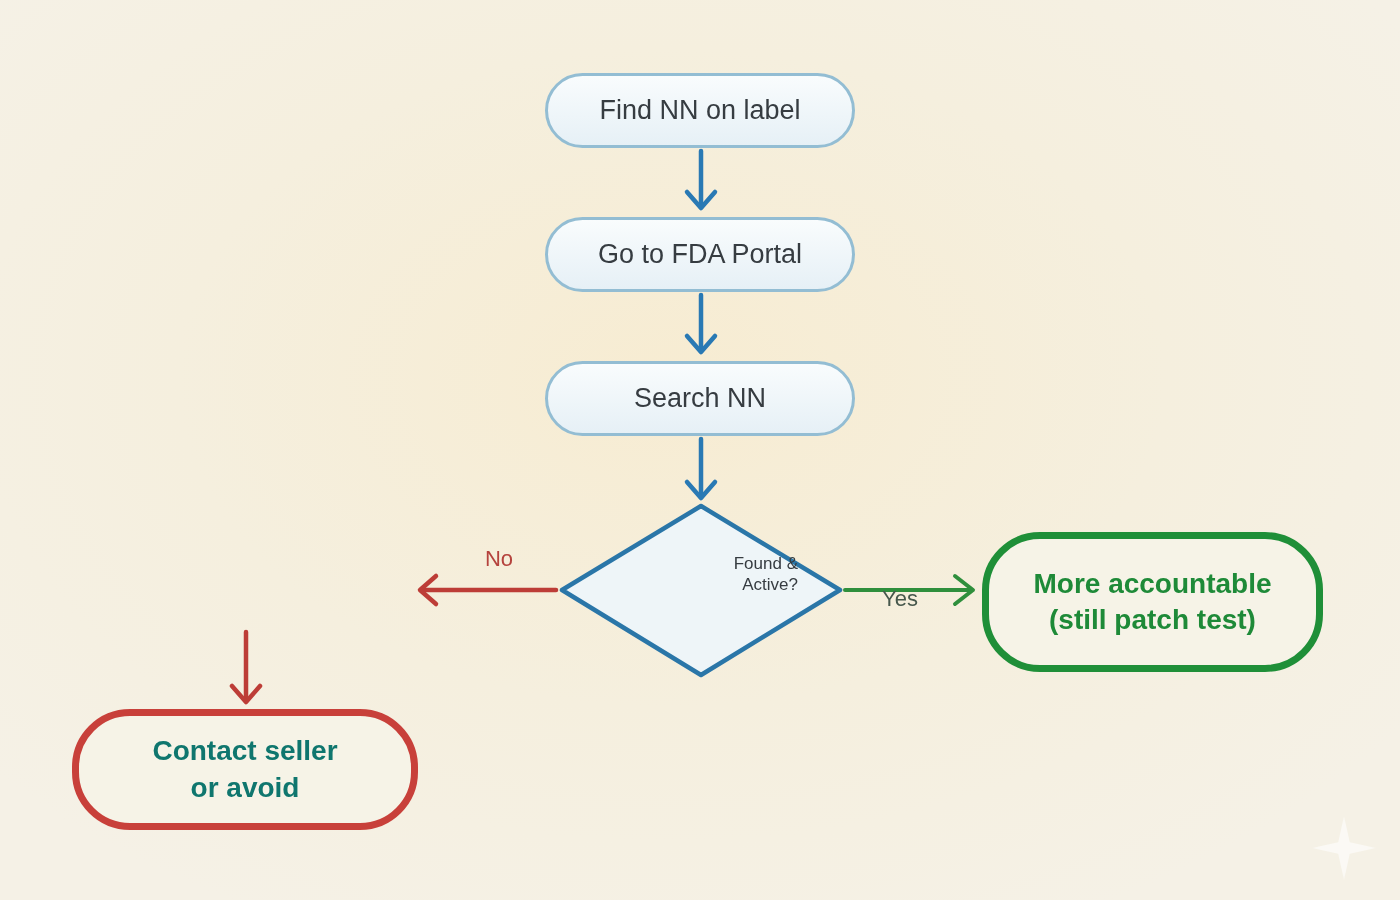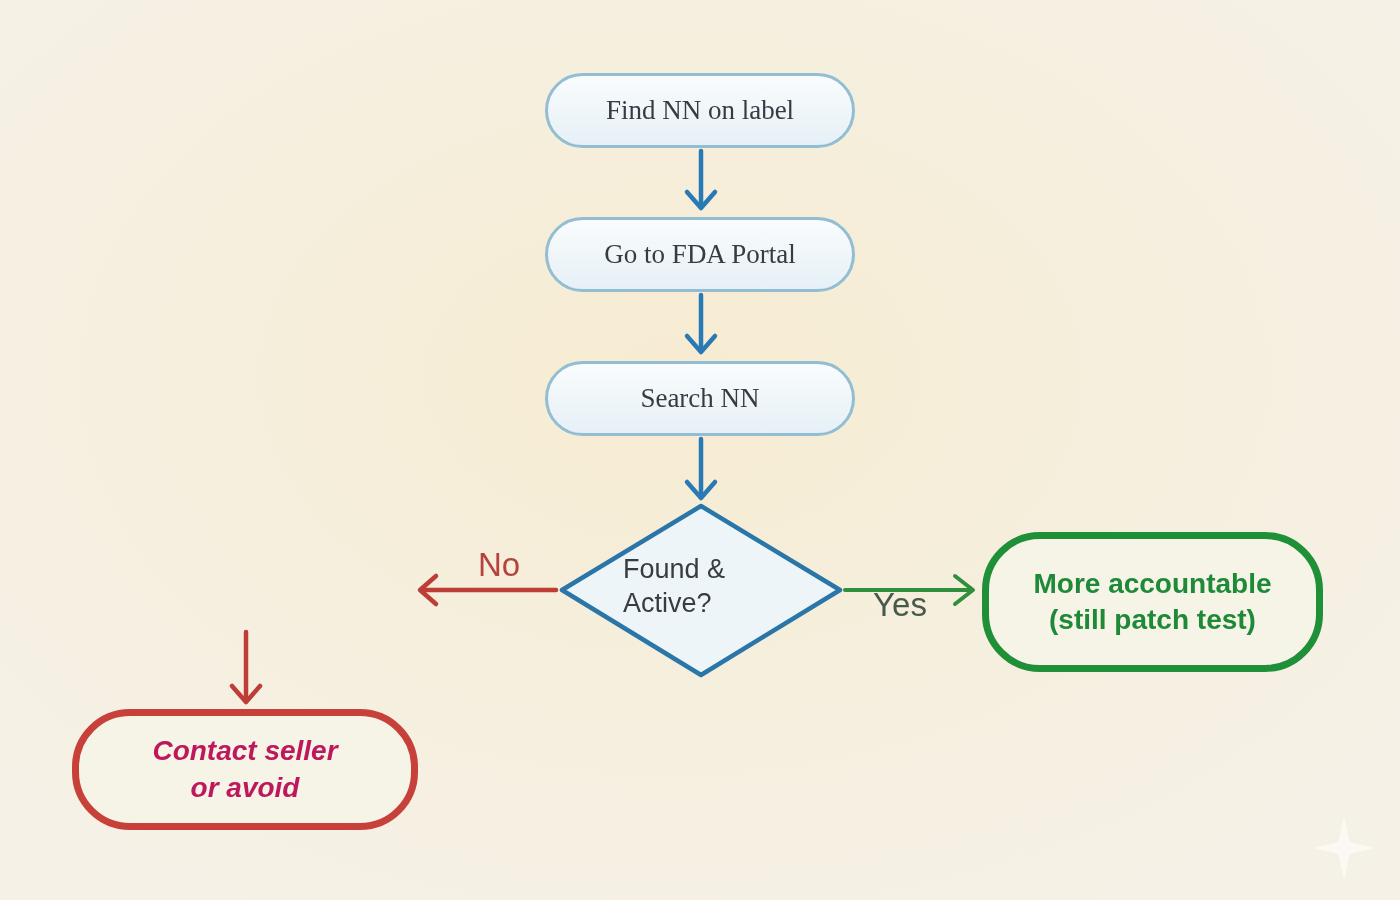--- a/index.html
+++ b/index.html
@@ -24,54 +24,52 @@
     text-align: center;
     white-space: pre-line;
   }
   .pill {
     border-radius: 44px;
     background: linear-gradient(180deg, #f9fcfd 0%, #e6f0f6 100%);
     border: 3px solid #93bdd3;
     color: #363c41;
     font-size: 27px;
     line-height: 1.2;
-    font-family: Liberation Serif, serif;
   }
   .outcome {
     border-radius: 58px;
     background: #f6f3e7;
     font-weight: bold;
     font-size: 28px;
     line-height: 1.3;
   }
   .outcome-red {
     border: 7px solid #c8403a;
-    color: #be185d;
-    font-style: italic;
+    color: #0f766e;
   }
   .outcome-green {
     border: 7px solid #1f8f38;
     color: #1e8a38;
   }
   .decision-text {
     position: absolute;
-    left: 623px;
+    left: 598px;
     top: 553px;
     width: 200px;
-    text-align: left;
+    text-align: right;
     color: #363c41;
-    font-size: 27px;
+    font-size: 17px;
     line-height: 1.25;
     white-space: pre-line;
   }
   .edge-label {
     position: absolute;
     width: 80px;
     text-align: center;
-    font-size: 33px;
+    font-size: 22px;
   }
   .edge-label-no {
     left: 459px;
     top: 546px;
     color: #b5433d;
   }
   .edge-label-yes {
     left: 860px;
     top: 546px;
     color: #47584c;

